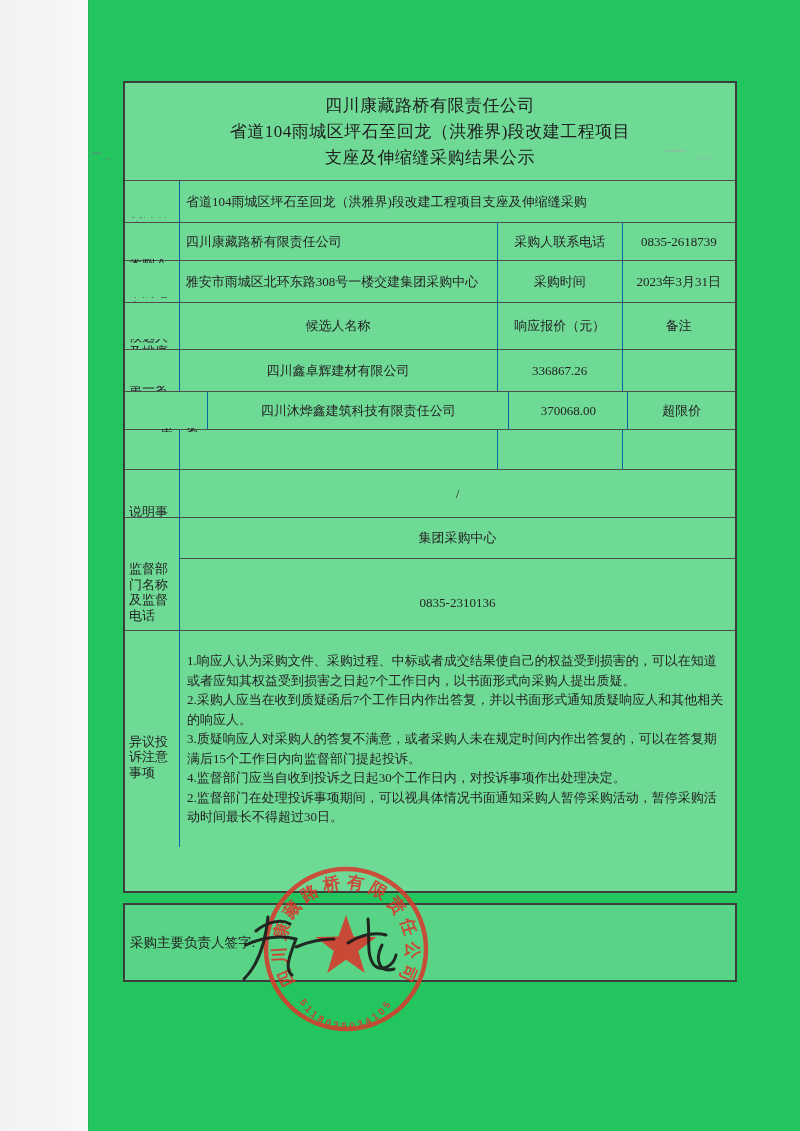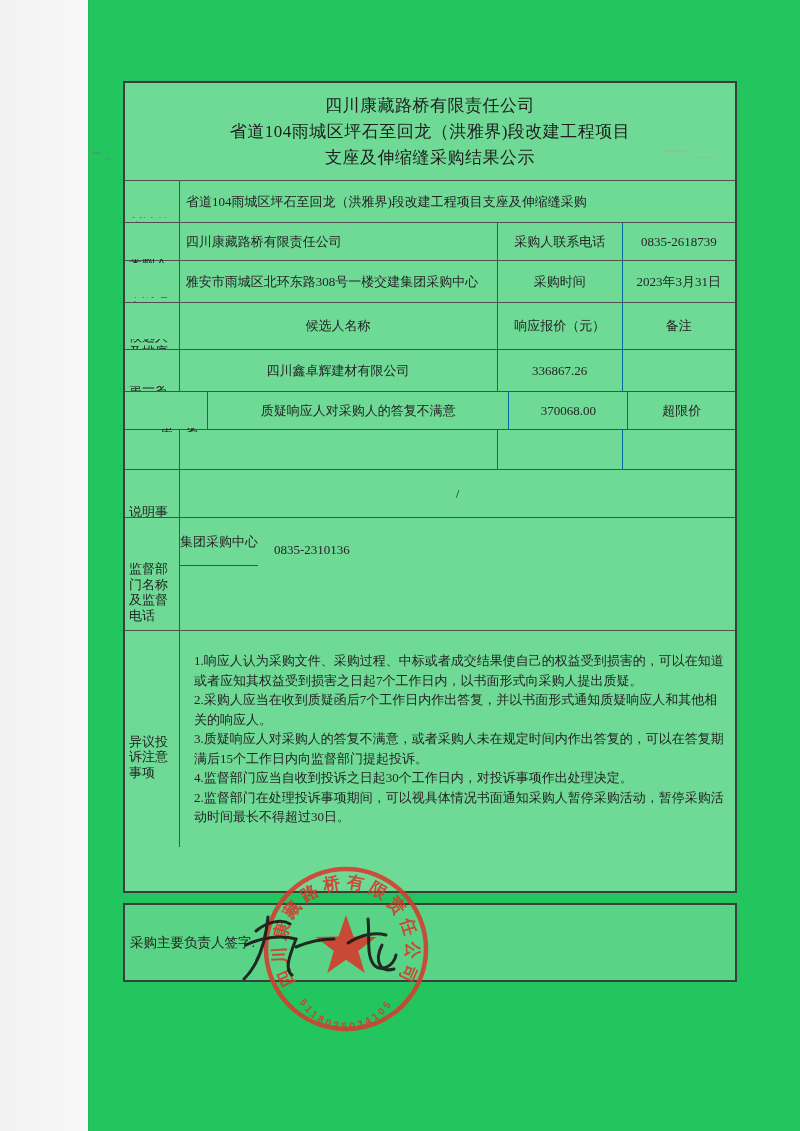--- a/index.html
+++ b/index.html
@@ -31,28 +31,28 @@
   .c1{width:54px;}.c2{width:320px;}.c3{width:126px;}.c4{width:114px;}
   .spanall{flex:1;}
   .lab{padding:2px 2px 2px 4px;text-align:left;margin-top:36px;}
   .left{padding:2px 4px 2px 6px;justify-content:flex-start;text-align:left;}
   .ctr{justify-content:center;text-align:center;padding:2px 3px;}
 
   .titlebox{height:97px;display:flex;flex-direction:column;justify-content:center;
     align-items:center;text-align:center;font-size:17px;line-height:26px;color:#1e1e1e;
     letter-spacing:.5px;}
 
-  .subwrap{display:flex;flex-direction:row;flex:1;gap:16px;}
+  .subwrap{display:flex;flex-direction:column;flex:1;gap:16px;}
   .subcell{box-sizing:border-box;display:flex;align-items:center;justify-content:center;
     font-size:13px;color:#242424;}
   .subcell.top{height:48px;border-bottom:1px solid #4e4e4e;}
   .subcell.bot{height:64px;}
 
   .objtext{flex-direction:column;align-items:flex-start;justify-content:center;
-    padding:8px 8px 8px 14px;font-size:13px;line-height:19.5px;}
+    padding:8px 8px 8px 7px;font-size:13px;line-height:19.5px;}
   .objtext div{width:100%;}
 
   
   .signblock{
     position:absolute;left:123px;top:903px;width:614px;height:79px;
     box-sizing:border-box;border:2px solid #3d3d3d;background:rgba(255,255,255,.25);
     display:flex;align-items:center;padding-left:5px;font-size:13.5px;color:#242424;
   }
   .sealwrap{position:absolute;left:230px;top:855px;width:232px;height:192px;pointer-events:none;}
 </style>
@@ -106,21 +106,21 @@
 
     <div class="trow" style="height:42px;">
       <div class="cell nl c1 lab">第一名</div>
       <div class="cell c2 ctr">四川鑫卓辉建材有限公司</div>
       <div class="cell c3 ctr">336867.26</div>
       <div class="cell c4 ctr"></div>
     </div>
 
     <div class="trow" style="height:38px;padding-left:31px;">
       <div class="cell nl c1 lab">第二名</div>
-      <div class="cell c2 ctr">质疑响应人对采购人的答复不满意</div>
+      <div class="cell c2 ctr">四川沐烨鑫建筑科技有限责任公司</div>
       <div class="cell c3 ctr">370068.00</div>
       <div class="cell c4 ctr">超限价</div>
     </div>
 
     <div class="trow" style="height:40px;">
       <div class="cell nl c1"></div>
       <div class="cell c2"></div>
       <div class="cell c3"></div>
       <div class="cell c4"></div>
     </div>

